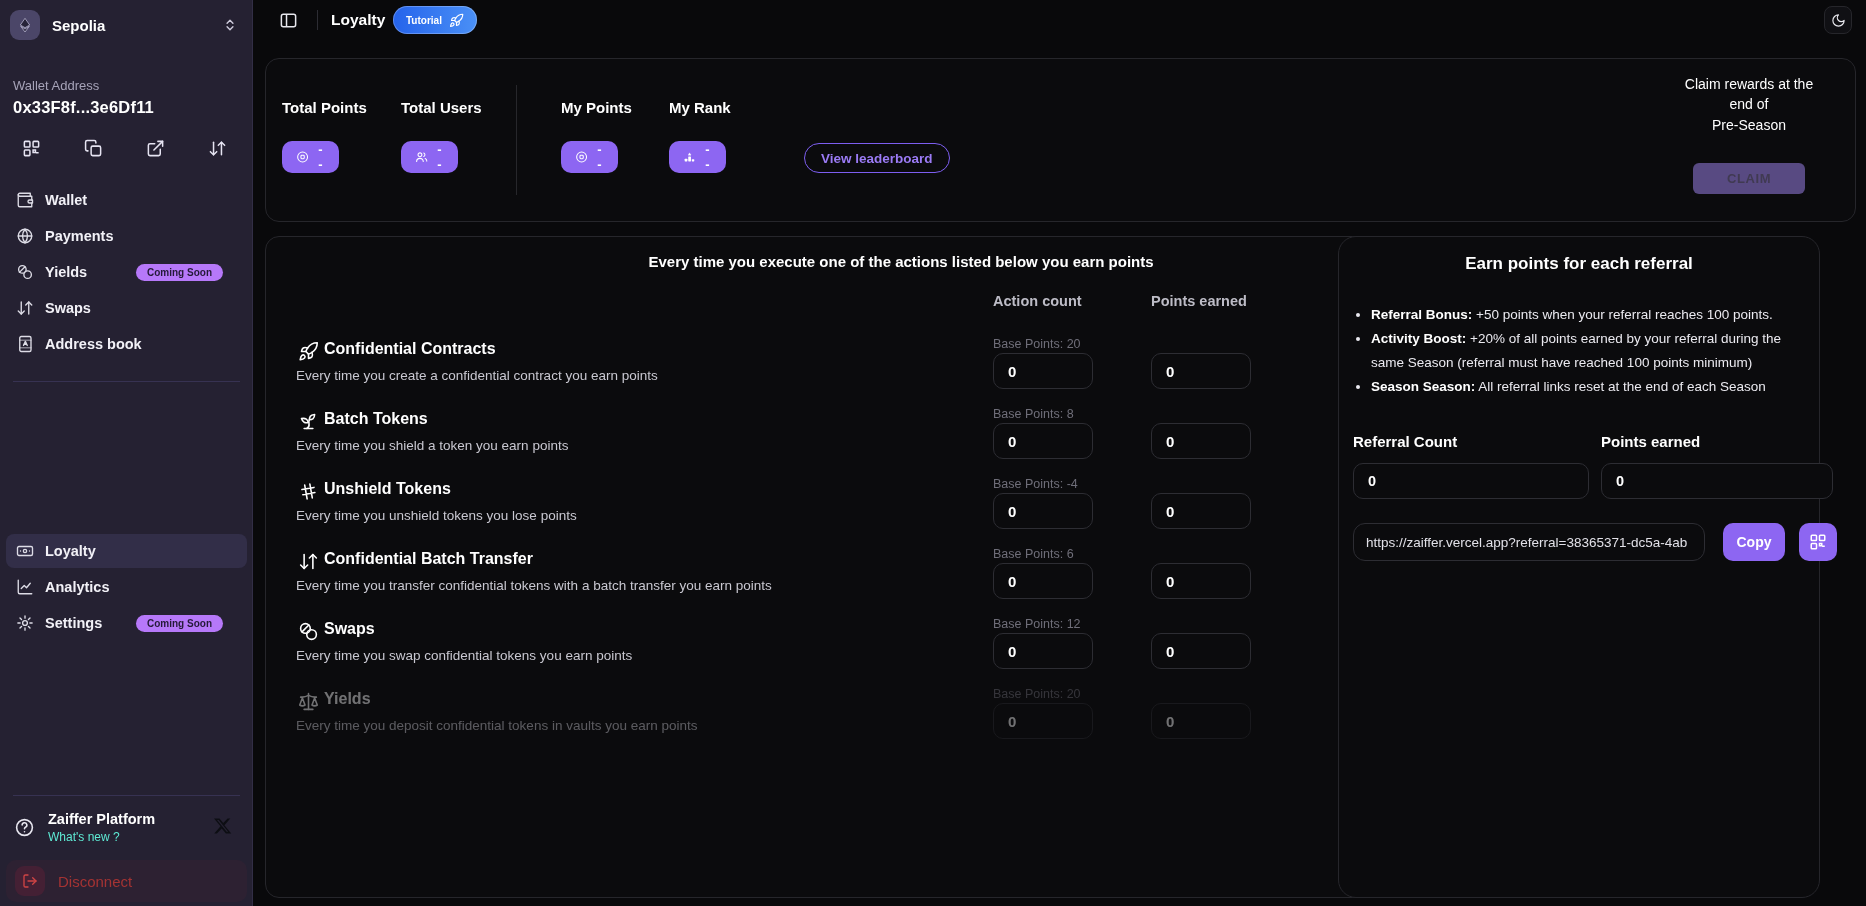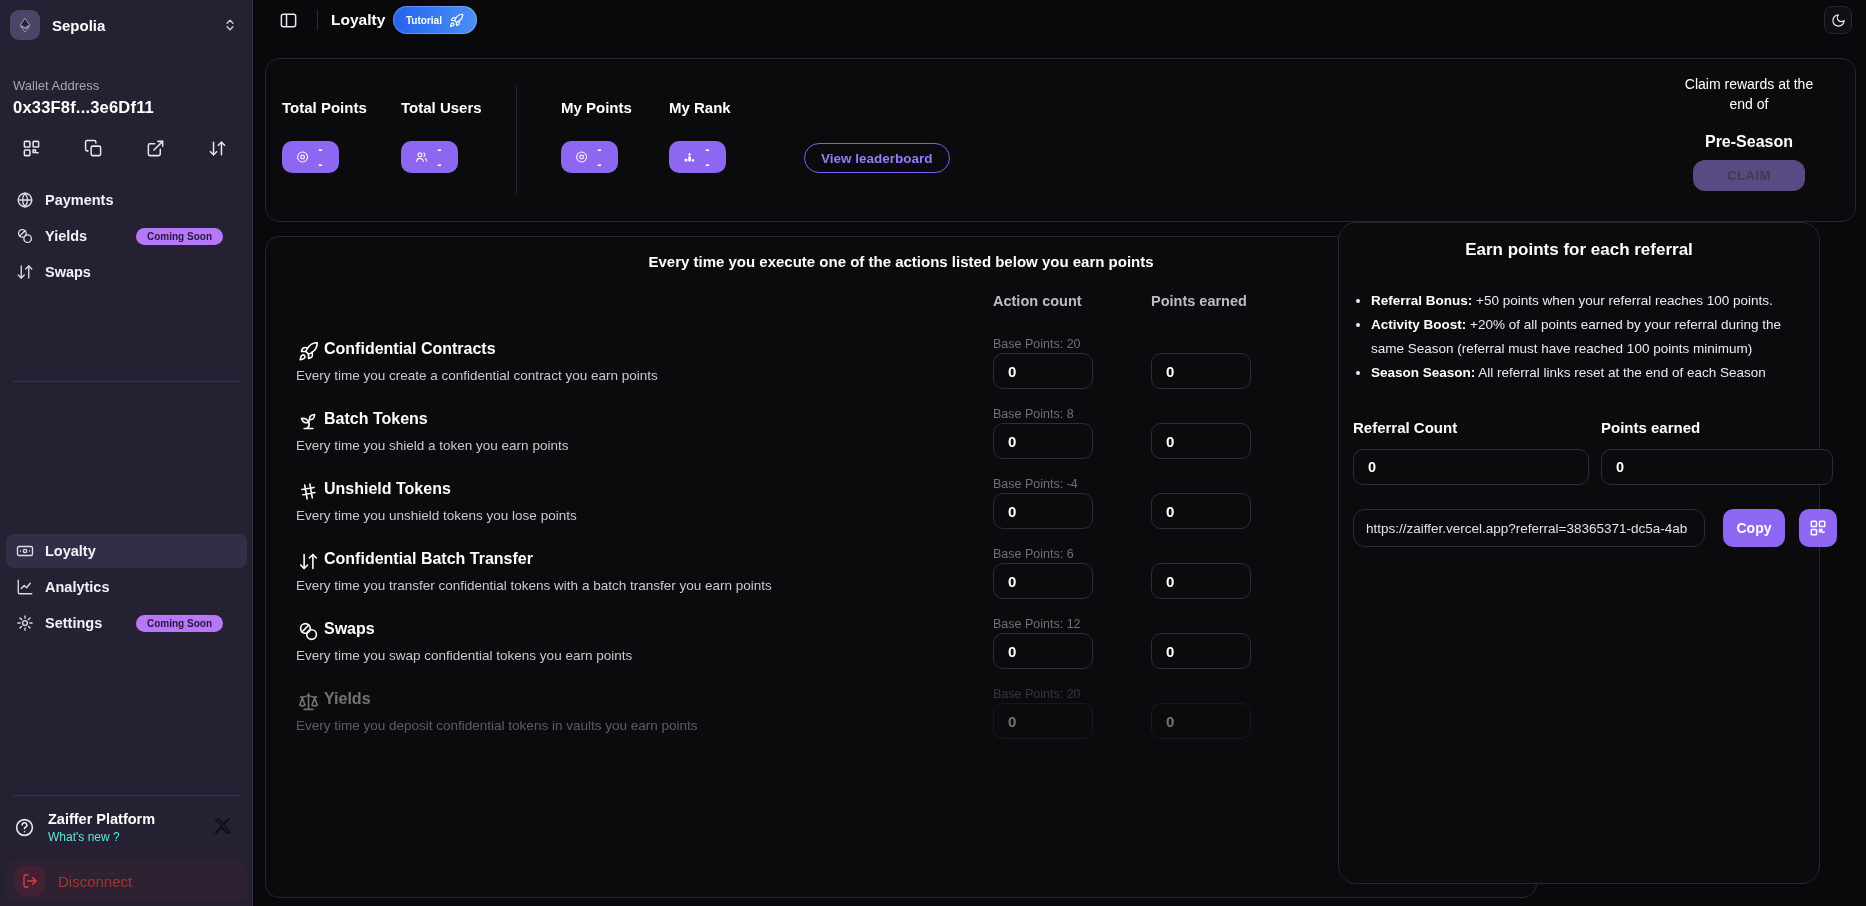--- a/index.html
+++ b/index.html
@@ -53,36 +53,36 @@
                    background:linear-gradient(90deg,#2563eb,#4a90f6); box-shadow:inset 0 0 0 1px rgba(255,255,255,.25); }
   .tutorial-pill span { font-size:10px; font-weight:bold; }
   .moon-btn { position:absolute; right:14px; top:6px; width:28px; height:28px; border-radius:8px;
               border:1px solid #26262b; background:#101014; color:#e8e8ee; display:flex;
               align-items:center; justify-content:center; cursor:pointer; }
 
   
   .panel { position:absolute; background:#0b0b0d; border:1px solid #26262b; border-radius:14px; }
   .stats-panel { left:265px; top:58px; width:1591px; height:164px; }
   .actions-panel { left:265px; top:236px; width:1272px; height:662px; }
-  .referral-panel { left:1338px; top:222px; width:482px; height:662px;border-radius:18px; }
+  .referral-panel { left:1338px; top:236px; width:482px; height:662px;border-radius:18px; }
 
   
   .stat { position:absolute; top:0; }
   .stat-label { position:absolute; top:40px; left:0; font-size:15px; font-weight:bold; white-space:nowrap; }
   .stat-badge { position:absolute; top:82px; left:0; height:32px; border-radius:10px; background:#8d66f2;
                 display:flex; align-items:center; gap:9px; padding:0 14px; cursor:default; }
   .stat-badge .stat-value { font-size:13px; font-weight:bold; }
   .stats-divider { position:absolute; left:250px; top:26px; width:1px; height:110px; background:#27272b; }
   .leaderboard-btn { position:absolute; left:538px; top:84px; height:30px; padding:0 16px; border-radius:999px;
                      background:transparent; border:1px solid #7d5ef0; color:#9b7bf5; font-size:13.5px;
                      font-weight:600; cursor:pointer; font-family:inherit; }
   .claim-block { position:absolute; right:16px; top:15px; width:180px; text-align:center; }
   .claim-line { font-size:14px; line-height:20px; width:152px; margin:0 auto; }
-  .claim-season { font-size:16px; font-weight:bold; margin-top:19px; }
-  .claim-btn { display:block; width:112px; height:31px; margin:9px auto 0; border:none; border-radius:12px;
+  .claim-season { font-size:14px; font-weight:normal; margin-top:3px; }
+  .claim-btn { display:block; width:112px; height:31px; margin:30px auto 0; border:none; border-radius:6px;
                background:#584a82; color:#403a52; font-weight:bold; font-size:13px; letter-spacing:.6px;
                cursor:not-allowed; font-family:inherit; }
 
   
   .ap-title { position:absolute; top:16px; left:0; width:100%; text-align:center; font-size:15px; font-weight:bold; }
   .col-head { position:absolute; top:56px; font-size:14.5px; font-weight:bold; color:#bdbcc6; }
   .action-row { position:absolute; left:0; width:100%; height:66px; }
   .action-row.dimmed { opacity:.42; }
   .row-icon { position:absolute; left:32px; top:4px; color:#fff; }
   .row-name { position:absolute; left:58px; top:3px; font-size:16px; font-weight:bold; }
@@ -162,20 +162,30 @@
             <path d="M7 20V4"></path>
             <path d="m21 8-4-4-4 4"></path>
             <path d="M17 4v16"></path>
           </svg>
       </button>
     </div>
 
     <nav class="nav" style="top:183px;">
       <div class="nav-item">
         <span class="nav-ic">
+            <svg width="18" height="18" viewBox="0 0 24 24" fill="none" stroke="currentColor" stroke-width="1.8" stroke-linecap="round" stroke-linejoin="round">
+              <path d="M21 12V7H5a2 2 0 0 1 0-4h14v4"></path>
+              <path d="M3 5v14a2 2 0 0 0 2 2h16v-5"></path>
+              <path d="M18 12a2 2 0 0 0 0 4h4v-4Z"></path>
+            </svg>
+          </span>
+        <span class="nav-label">Wallet</span>
+      </div>
+      <div class="nav-item">
+        <span class="nav-ic">
             <svg width="18" height="18" viewBox="0 0 24 24" fill="none" stroke="currentColor" stroke-width="1.8" stroke-linecap="round">
               <circle cx="12" cy="12" r="9"></circle>
               <path d="M3 12h18"></path>
               <path d="M12 3a14 14 0 0 1 0 18"></path>
               <path d="M12 3a14 14 0 0 0 0 18"></path>
             </svg>
           </span>
         <span class="nav-label">Payments</span>
       </div>
       <div class="nav-item">
@@ -192,20 +202,31 @@
       <div class="nav-item">
         <span class="nav-ic">
             <svg width="18" height="18" viewBox="0 0 24 24" fill="none" stroke="currentColor" stroke-width="1.8" stroke-linecap="round" stroke-linejoin="round">
               <path d="m3 16 4 4 4-4"></path>
               <path d="M7 20V4"></path>
               <path d="m21 8-4-4-4 4"></path>
               <path d="M17 4v16"></path>
             </svg>
           </span>
         <span class="nav-label">Swaps</span>
+      </div>
+      <div class="nav-item">
+        <span class="nav-ic">
+            <svg width="18" height="18" viewBox="0 0 24 24" fill="none" stroke="currentColor" stroke-width="1.8" stroke-linecap="round" stroke-linejoin="round">
+              <rect x="5" y="2" width="15" height="20" rx="2"></rect>
+              <path d="M5 7h15M5 17h15" opacity=".5"></path>
+              <path d="m10 14 2.5-5.5L15 14"></path>
+              <path d="M11 12.3h3"></path>
+            </svg>
+          </span>
+        <span class="nav-label">Address book</span>
       </div>
     </nav>
 
     <div class="side-divider" style="top:381px;"></div>
 
     <nav class="nav" style="top:534px;">
       <div class="nav-item active">
         <span class="nav-ic">
             <svg width="18" height="18" viewBox="0 0 24 24" fill="none" stroke="currentColor" stroke-width="1.8" stroke-linecap="round">
               <rect x="2" y="6" width="20" height="12" rx="2"></rect>

